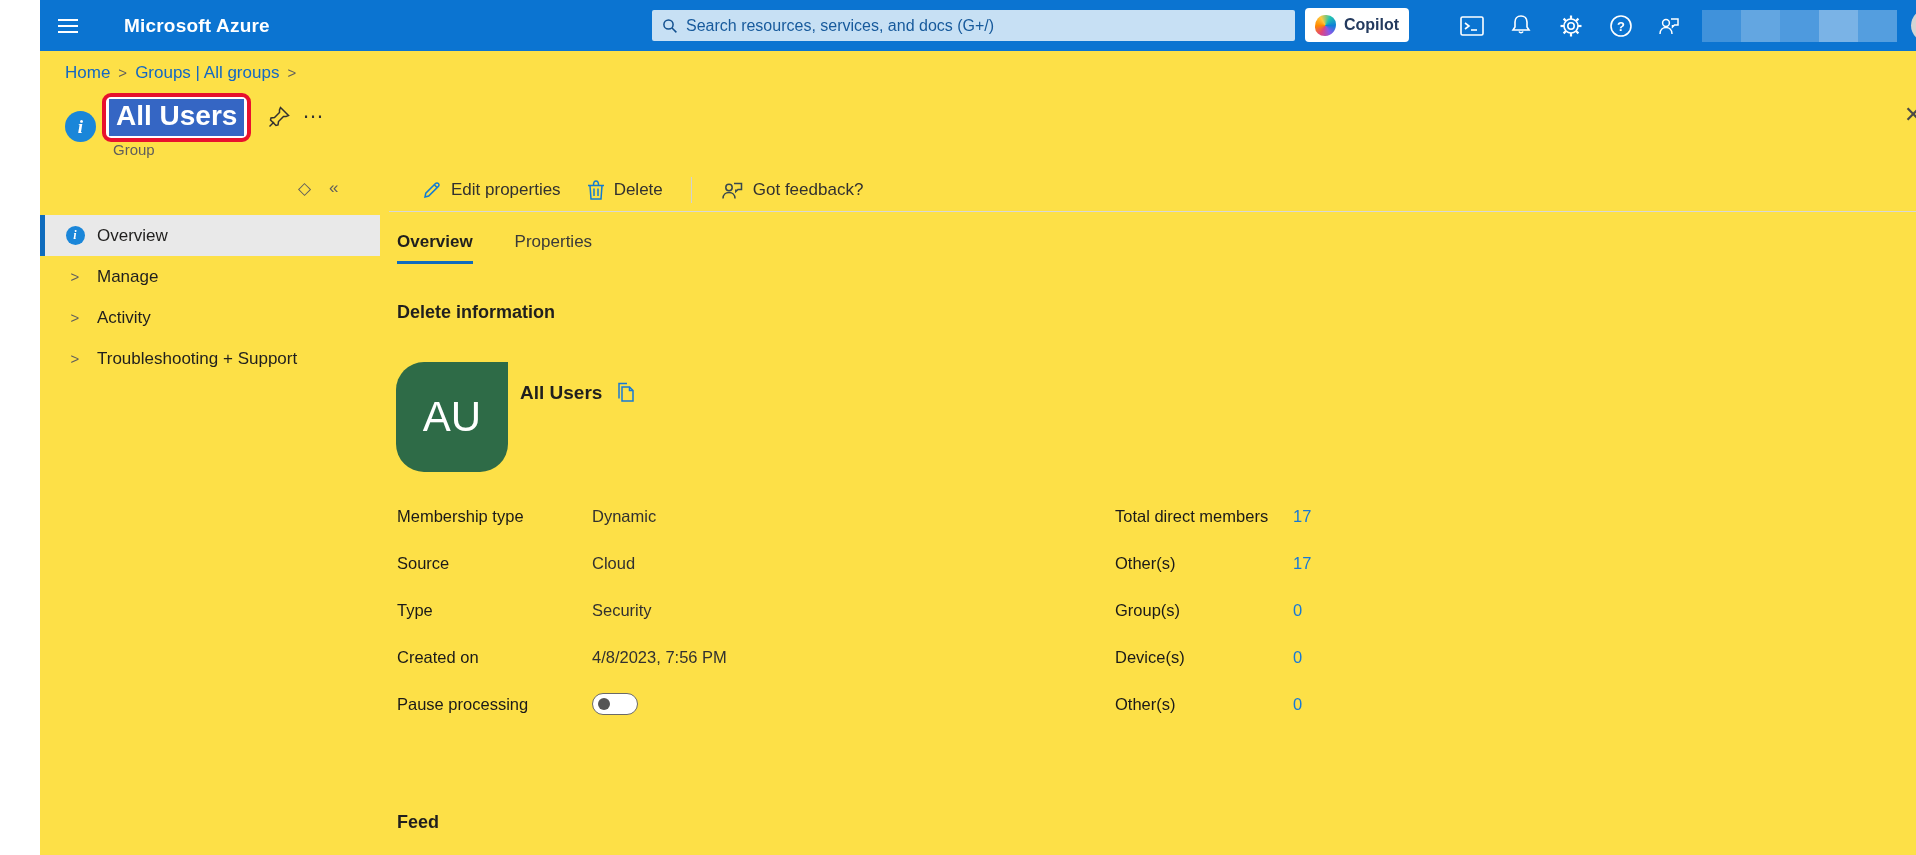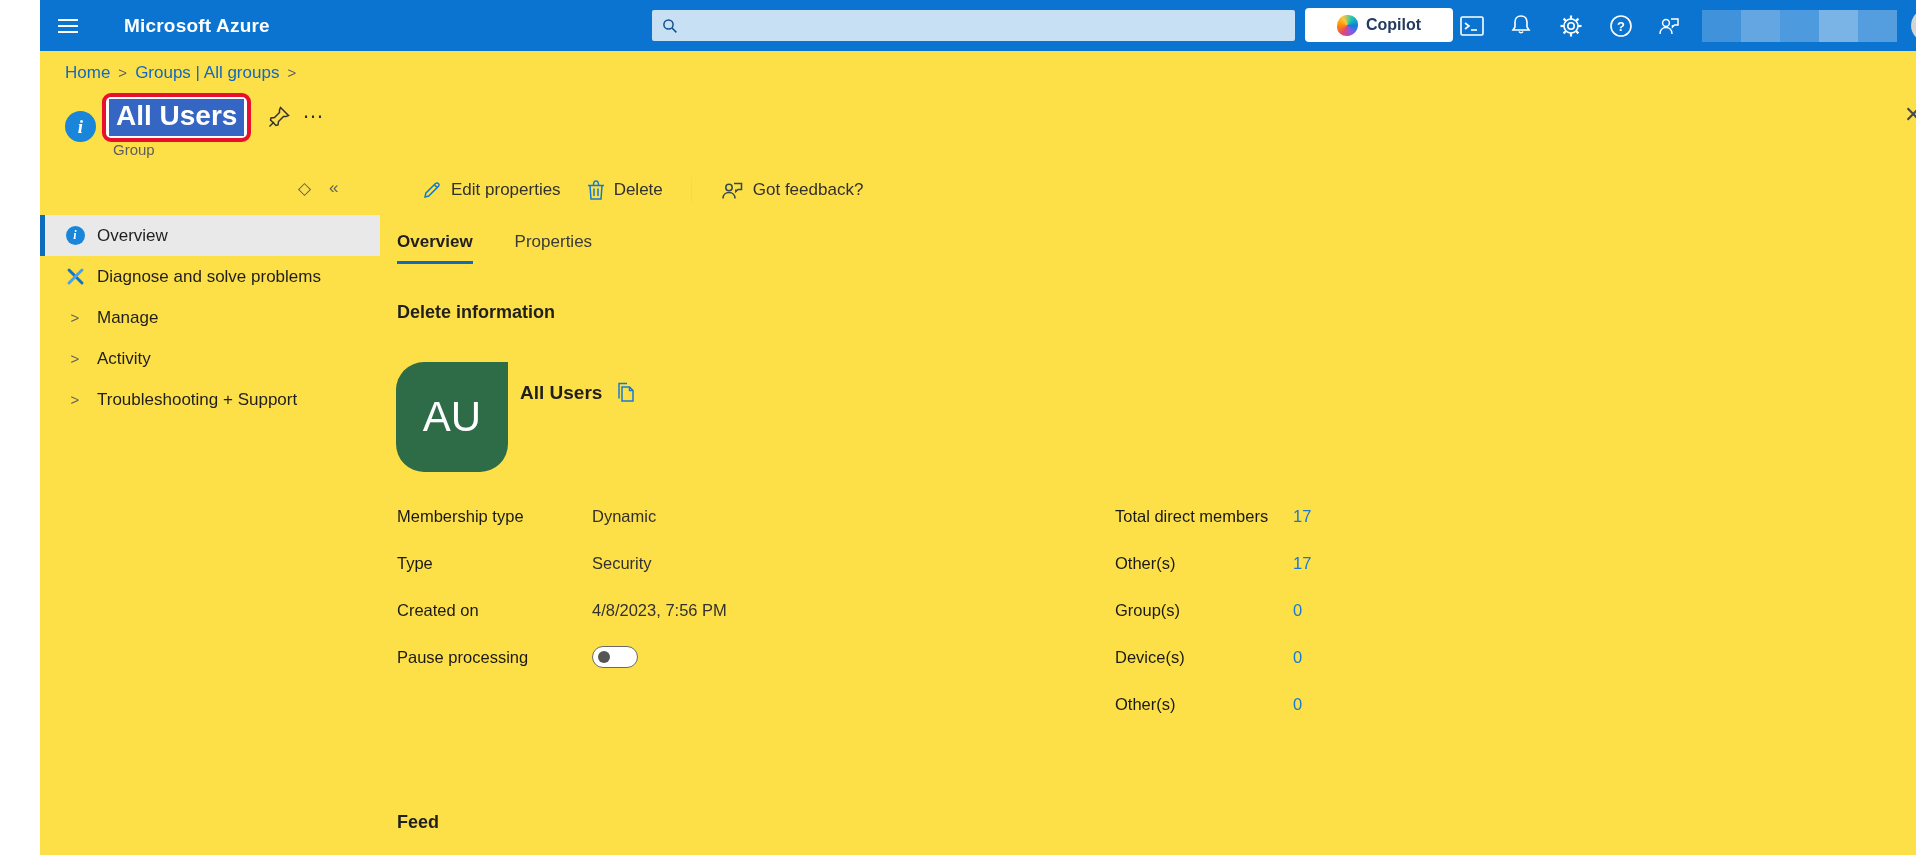--- a/index.html
+++ b/index.html
@@ -10,21 +10,21 @@
   
   .topbar { position:absolute; left:0; top:0; width:1916px; height:51px; background:#0b74d1; }
   .hamburger { position:absolute; left:0; top:0; width:56px; height:51px; display:flex; align-items:center; justify-content:center; cursor:pointer; }
   .hamburger .bars { width:20px; }
   .hamburger .bars div { height:2px; background:#fff; margin:4px 0; }
   .tb-title { position:absolute; left:84px; top:0; height:51px; display:flex; align-items:center; color:#fff; font-size:19px; font-weight:bold; letter-spacing:.2px; }
   .searchbox { position:absolute; left:612px; top:10px; width:643px; height:31px; background:#c7e0f4; border-radius:2px; display:flex; align-items:center; padding:0 10px; }
   .searchbox svg { flex:0 0 auto; margin-right:8px; }
   .searchbox input { flex:1; border:none; background:transparent; outline:none; font-size:16px; color:#12508f; font-family:"Liberation Sans",sans-serif; }
   .searchbox input::placeholder { color:#175a9c; opacity:1; }
-  .copilot-btn { position:absolute; left:1265px; top:8px; height:34px; padding:0 32px; background:#fff; border-radius:4px; display:flex; align-items:center; gap:8px; cursor:pointer; border:none; }
+  .copilot-btn { position:absolute; left:1265px; top:8px; height:34px; padding:0 10px; background:#fff; border-radius:4px; display:flex; align-items:center; gap:8px; cursor:pointer; border:none; }
   .copilot-logo { width:21px; height:21px; border-radius:50% 46% 52% 48% / 55% 45% 58% 42%; background:conic-gradient(from 210deg,#e1447c,#ff8a00,#ffc83d,#24c5b0,#0e7fd8,#8a57e8,#e1447c); }
   .copilot-btn span { font-size:16px; font-weight:bold; color:#243a5e; }
   .tb-icon { position:absolute; top:0; width:44px; height:51px; display:flex; align-items:center; justify-content:center; cursor:pointer; color:#fff; }
   .redacted { position:absolute; left:1662px; top:10px; height:32px; display:flex; }
   .redacted div { width:39px; height:32px; }
   .r1{background:rgba(255,255,255,.22);} .r2{background:rgba(255,255,255,.36);} .r3{background:rgba(255,255,255,.28);} .r4{background:rgba(255,255,255,.46);} .r5{background:rgba(255,255,255,.30);}
   .avatar { position:absolute; left:1871px; top:9px; width:33px; height:33px; border-radius:50%; background:#d4d4d4; overflow:hidden; cursor:pointer; }
 
   
   .breadcrumb { position:absolute; left:25px; top:63px; font-size:17px; }
@@ -99,20 +99,21 @@
           <div></div>
         </div>
     </div>
     <div class="tb-title">Microsoft Azure</div>
 
     <div class="searchbox">
       <svg width="16" height="16" viewBox="0 0 16 16">
           <circle cx="6.5" cy="6.5" r="4.6" fill="none" stroke="#12508f" stroke-width="1.5"></circle>
           <line x1="10" y1="10" x2="14.4" y2="14.4" stroke="#12508f" stroke-width="1.5"></line>
         </svg>
+      <input type="text" value="" placeholder="Search resources, services, and docs (G+/)" style="">
     </div>
 
     <button class="copilot-btn">
       <span class="copilot-logo"></span>
       <span>Copilot</span>
     </button>
 
     <div class="tb-icon" style="left:1410px">
       <svg width="24" height="22" viewBox="0 0 24 22">
           <rect x="1" y="2" width="22" height="18" rx="1.5" fill="none" stroke="#fff" stroke-width="1.6"></rect>
@@ -200,29 +201,20 @@
       <span>«</span>
     </div>
     <div class="nav">
       <div class="nav-item selected">
         <span class="nav-ico">
             <span class="mini-info">i</span>
           </span>
         <span>Overview</span>
       </div>
       <div class="nav-item">
-        <span class="nav-ico">
-          <svg width="19" height="19" viewBox="0 0 19 19">
-              <line x1="3" y1="3" x2="16" y2="16" stroke="#1373c6" stroke-width="3" stroke-linecap="round"></line>
-              <line x1="16" y1="3" x2="3" y2="16" stroke="#4aa3e8" stroke-width="3" stroke-linecap="round"></line>
-            </svg>
-        </span>
-        <span>Diagnose and solve problems</span>
-      </div>
-      <div class="nav-item">
         <span class="nav-chev">&gt;</span>
         <span>Manage</span>
       </div>
       <div class="nav-item">
         <span class="nav-chev">&gt;</span>
         <span>Activity</span>
       </div>
       <div class="nav-item">
         <span class="nav-chev">&gt;</span>
         <span>Troubleshooting + Support</span>
@@ -287,20 +279,24 @@
         </svg>
     </button>
   </div>
 
   <div class="fields-left">
     <div class="frow">
       <div class="flabel">Membership type</div>
       <div class="fvalue">Dynamic</div>
     </div>
     <div class="frow">
+      <div class="flabel">Source</div>
+      <div class="fvalue">Cloud</div>
+    </div>
+    <div class="frow">
       <div class="flabel">Type</div>
       <div class="fvalue">Security</div>
     </div>
     <div class="frow">
       <div class="flabel">Created on</div>
       <div class="fvalue">4/8/2023, 7:56 PM</div>
     </div>
     <div class="frow">
       <div class="flabel">Pause processing</div>
       <div class="toggle">

